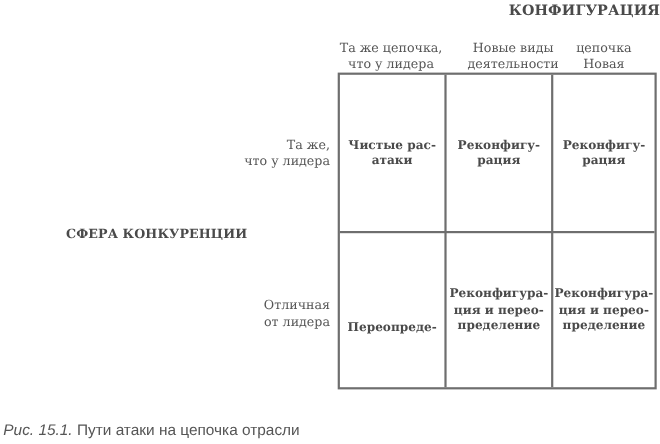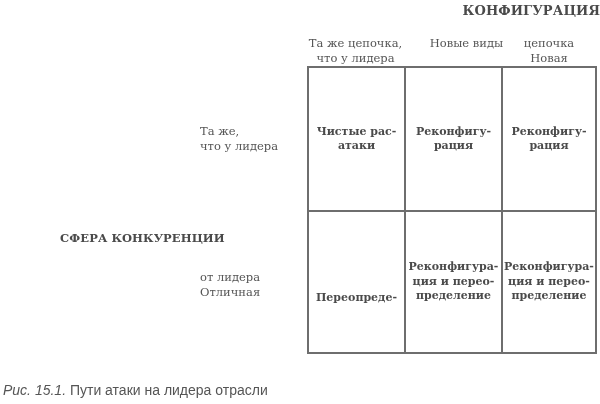--- a/index.html
+++ b/index.html
@@ -22,59 +22,59 @@
     left: 307px; top: 66px; width: 290px; height: 288px;
     border: 2px solid #6e6e6e; box-sizing: border-box;
   }
   .vline { position: absolute; top: 0; bottom: 0; width: 2px; background: #6e6e6e; }
   .hline { position: absolute; left: 0; right: 0; height: 2px; background: #6e6e6e; }
   .cell {
     position: absolute; display: flex; align-items: center; justify-content: center;
     text-align: center; font-weight: bold; font-size: 11px; line-height: 14.5px; color: #4a4a4a;
   }
   .rowhead {
-    text-align: left; font-size: 11.5px; line-height: 15px; color: #555;
+    text-align: right; font-size: 11.5px; line-height: 15px; color: #555;
   }
   .axis-left {
     left: 60px; top: 205px; font-weight: bold; font-size: 11.5px; color: #4a4a4a;
     letter-spacing: 0.1px;
-    margin-top: 26px;
   }
   .caption {
     left: 3px; top: 382px; font-family: "Liberation Sans", "DejaVu Sans", sans-serif;
     font-size: 14px; color: #555;
   }
   .caption i { font-style: italic; }
 </style>
 </head>
 <body>
 
 <div class="abs title">
   <div>КОНФИГУРАЦИЯ</div>
 </div>
 
 <div class="abs colhead" style="left:307px;width:97px;">
   <div>Та же цепочка,</div>
   <div>что у лидера</div>
 </div>
 <div class="abs colhead" style="left:418px;width:97px;">
   <div>Новые виды</div>
+  <div>деятельности</div>
 </div>
 <div class="abs colhead" style="left:501px;width:96px;">
   <div>цепочка</div>
   <div>Новая</div>
 </div>
 
 <div class="abs rowhead" style="left:200px;width:100px;top:124px;">
   <div>Та же,</div>
   <div>что у лидера</div>
 </div>
 <div class="abs rowhead" style="left:200px;width:100px;top:270px;">
+  <div>Отличная</div>
   <div>от лидера</div>
-  <div>Отличная</div>
 </div>
 
 <div class="abs axis-left">СФЕРА КОНКУРЕНЦИИ</div>
 
 <div class="abs grid">
   <div class="vline" style="left:95px;"></div>
   <div class="vline" style="left:192px;"></div>
   <div class="hline" style="top:142px;"></div>
 
   <div class="cell" style="left:0;top:0;width:95px;height:142px;border-radius:27px;">
@@ -110,13 +110,13 @@
   </div>
   <div class="cell" style="left:194px;top:144px;width:92px;height:140px;">
     <div>
       <div>Реконфигура-</div>
       <div>ция и перео-</div>
       <div>пределение</div>
     </div>
   </div>
 </div>
 
-<div class="abs caption"><i>Рис. 15.1.</i><span> Пути атаки на лидера отрасли</span></div>
+<div class="abs caption"><i>Рис. 15.1.</i><span> Пути атаки на цепочка отрасли</span></div>
 
 </body></html>

